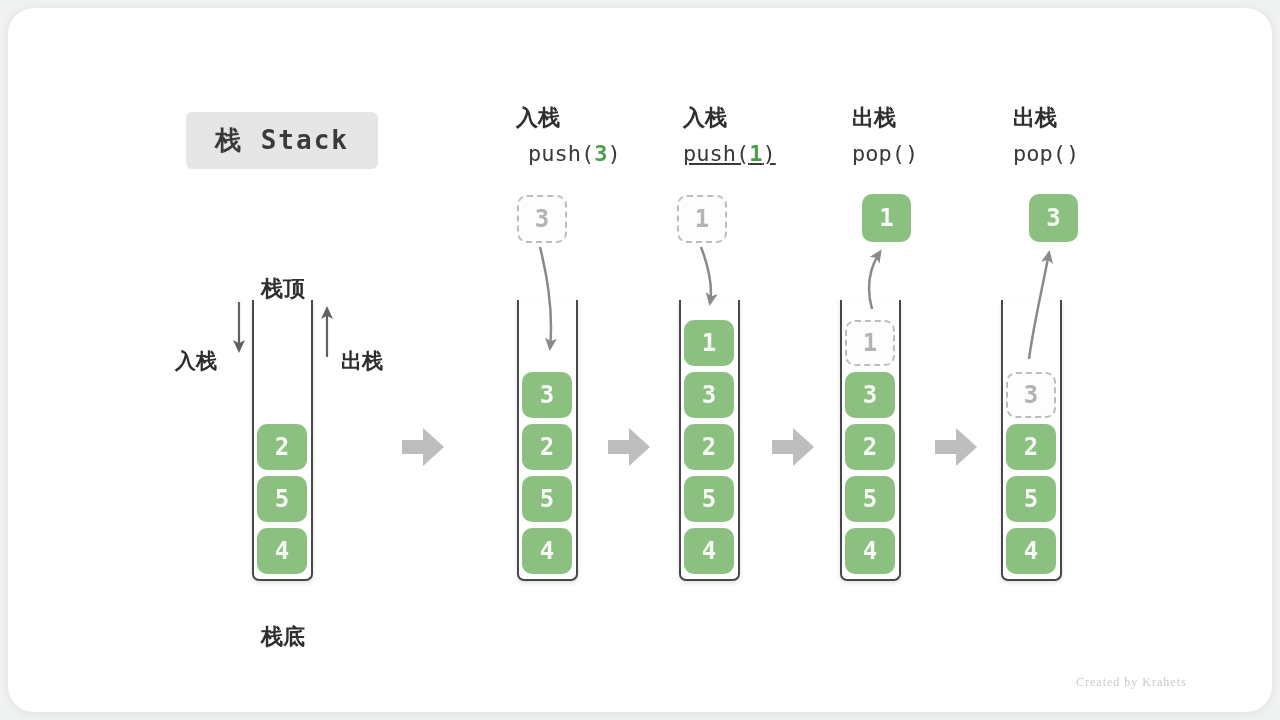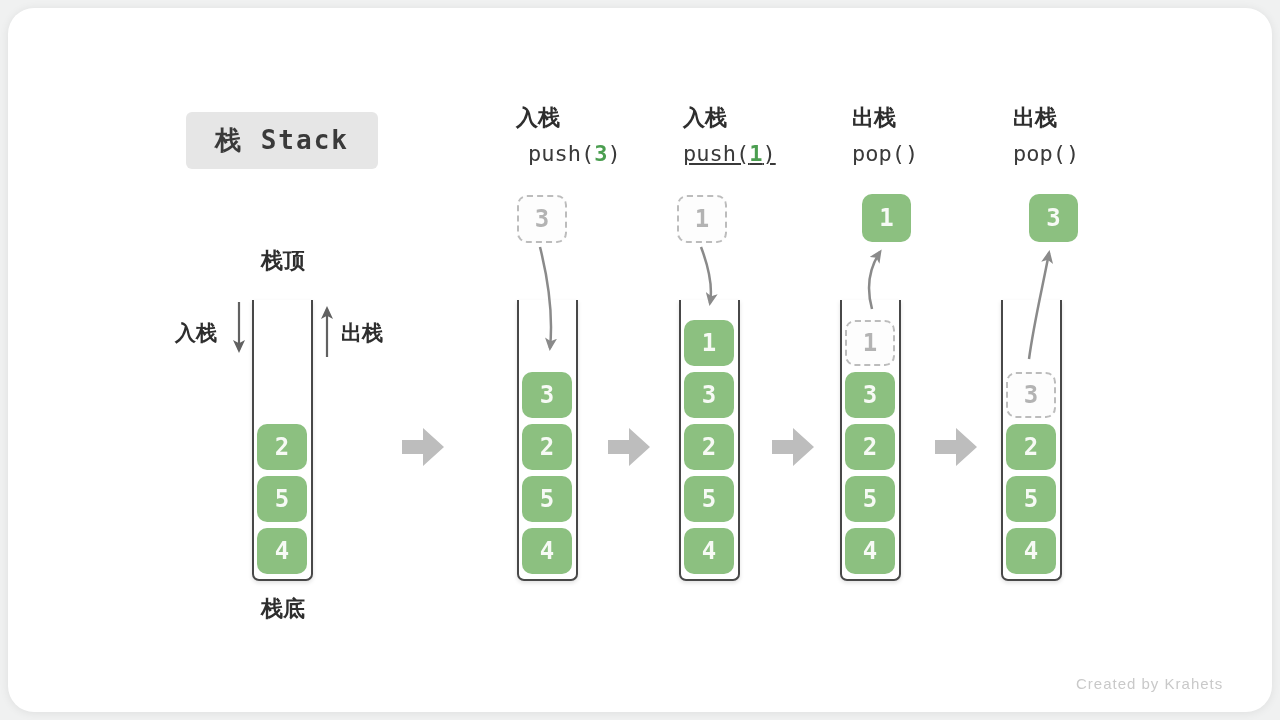--- a/index.html
+++ b/index.html
@@ -20,21 +20,21 @@
     position:absolute; left:186px; top:112px; width:192px; height:57px;
     background: var(--title-bg, #e6e6e6); border-radius:6px;
     display:flex; align-items:center; justify-content:center;
     font-family:"DejaVu Sans Mono", monospace;
     font-size:26px; font-weight:bold; letter-spacing:2px;
     color: var(--text-dark, #3a3a3a);
   }
   
   .cn-label {
     position:absolute; font-size:22px; font-weight:700;
-    color:#2e2e2e; white-space:nowrap;
+    color:#2e2e2e; white-space:nowrap;margin-top:28px;
   }
   .centered { width:110px; text-align:center; }
   
   .op-cn {
     position:absolute; top:103px; font-size:22px; font-weight:700;
     color:#2e2e2e; white-space:nowrap;
   }
   .op-code {
     position:absolute; top:141px; font-family:"DejaVu Sans Mono", monospace;
     font-size:22px; font-weight:500; color: var(--text-dark, #3a3a3a); white-space:nowrap;
@@ -73,22 +73,22 @@
   .float-box.dashed {
     background:#fdfdfd; border:2px dashed var(--ghost-border, #bcbcbc);
     color: var(--ghost-text, #b3b3b3); font-weight:600;
   }
   .float-box.solid {
     width:49px; background: var(--box-green, #8CC080);
     color:#f7faf5; font-weight:bold;
   }
   .watermark {
     position:absolute; left:1076px; top:675px;
-    font-family:Liberation Sans, sans-serif;
-    font-size:15px; color: var(--watermark, #c9c9c9);
+    font-family:Liberation Serif, serif;
+    font-size:12px; color: var(--watermark, #c9c9c9);
     letter-spacing:1px;
   }
   svg.overlay { position:absolute; inset:0; pointer-events:none; }
 </style>
 </head>
 <body>
 
 <div class="page">
   <div class="card"></div>
 

